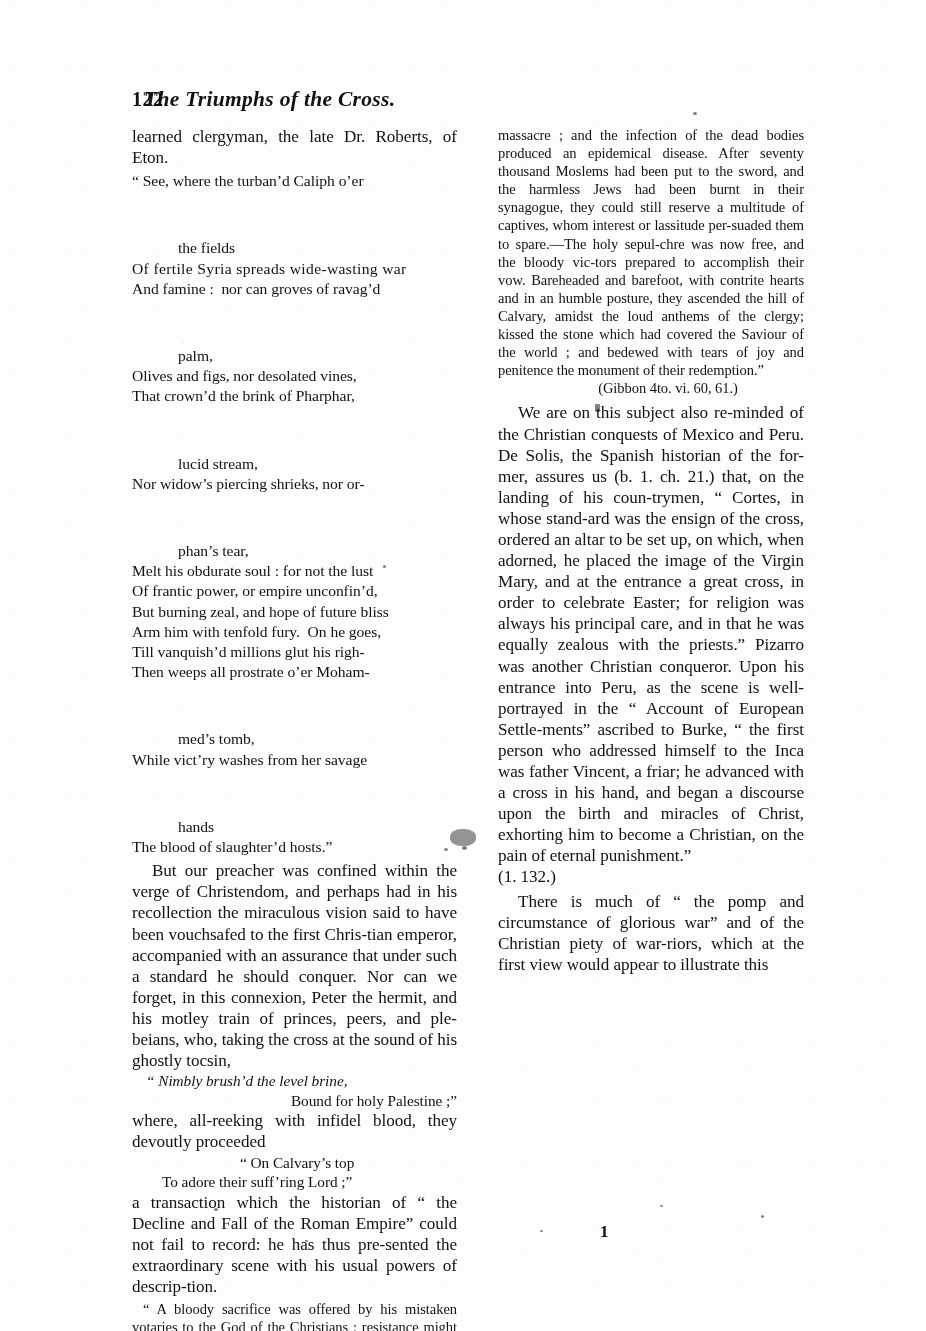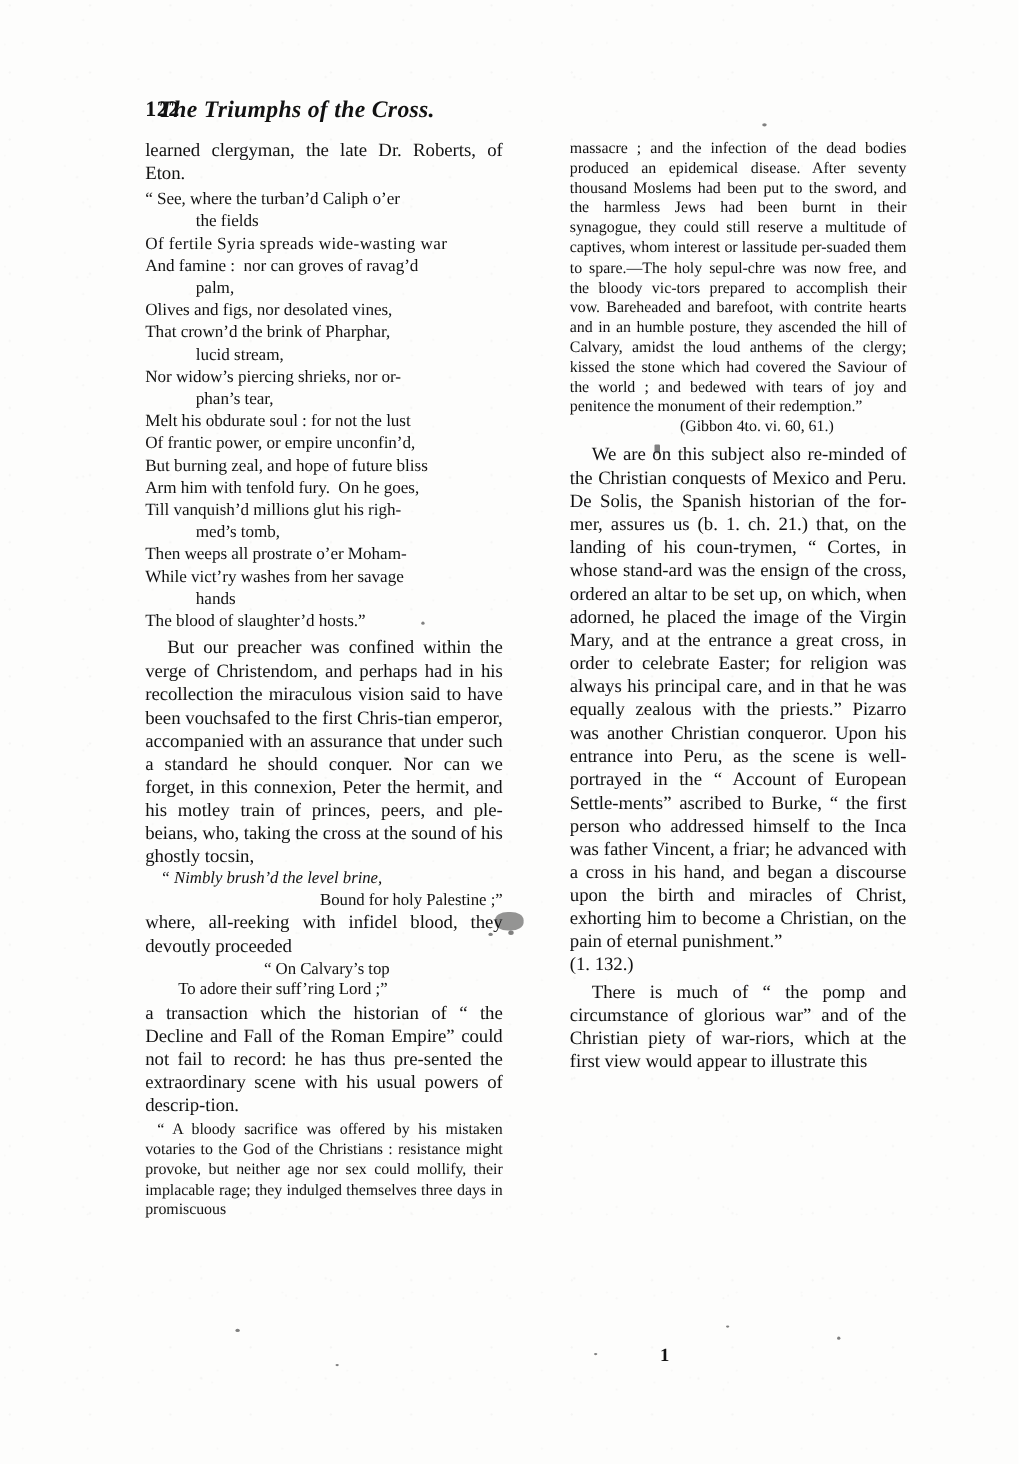--- a/index.html
+++ b/index.html
@@ -70,21 +70,21 @@
     position: absolute;
     left: 132px;
     top: 126px;
     width: 672px;
   }
   .col {
     position: absolute;
     top: 0;
   }
   .col-left  { left: 0px;   width: 325px; }
-  .col-right { left: 386px; width: 306px; }
+  .col-right { left: 366px; width: 306px; }
 
   
   .para {
     font-size: 17.1px;
     line-height: 21.1px;
     text-align: justify;
     margin: 0;
     letter-spacing: -0.05px;
   }
   .para.indent { text-indent: 20px; }
@@ -100,21 +100,21 @@
   .small.indent { text-indent: 11px; }
 
   
   .verse {
     font-size: 15.6px;
     line-height: 20.2px;
     margin: 0;
     letter-spacing: -0.05px;
   }
   .verse .vline { display: block; white-space: pre; }
-  .verse .runover { padding-left: 46px; }
+  .verse .runover { padding-left: 46px; margin-top: 47px; }
   .verse .vline.wide { letter-spacing: 0.35px; }
 
   
   .inset {
     font-size: 15.3px;
     line-height: 19.6px;
     margin: 0;
     letter-spacing: -0.05px;
   }
   .inset .vline { display: block; white-space: pre; }
@@ -179,22 +179,22 @@
         <span class="vline">Olives and figs, nor desolated vines,</span>
         <span class="vline">That crown’d the brink of Pharphar,</span>
         <span class="vline runover">lucid stream,</span>
         <span class="vline">Nor widow’s piercing shrieks, nor or-</span>
         <span class="vline runover">phan’s tear,</span>
         <span class="vline">Melt his obdurate soul : for not the lust</span>
         <span class="vline">Of frantic power, or empire unconfin’d,</span>
         <span class="vline">But burning zeal, and hope of future bliss</span>
         <span class="vline">Arm him with tenfold fury.  On he goes,</span>
         <span class="vline">Till vanquish’d millions glut his righ-</span>
+        <span class="vline">Then weeps all prostrate o’er Moham-</span>
         <span class="vline runover">med’s tomb,</span>
-        <span class="vline">Then weeps all prostrate o’er Moham-</span>
         <span class="vline">While vict’ry washes from her savage</span>
         <span class="vline runover">hands</span>
         <span class="vline">The blood of slaughter’d hosts.”</span>
       </div>
 
       <div class="gap-xs"></div>
 
       <p class="para indent">But our preacher was confined within the verge of Christendom, and perhaps had in his recollection the miraculous vision said to have been vouchsafed to the first Chris-tian emperor, accompanied with an assurance that under such a standard he should conquer.  Nor can we forget, in this connexion, Peter the hermit, and his motley train of princes, peers, and ple-beians, who, taking the cross at the sound of his ghostly tocsin,</p>
 
       <div class="inset">

